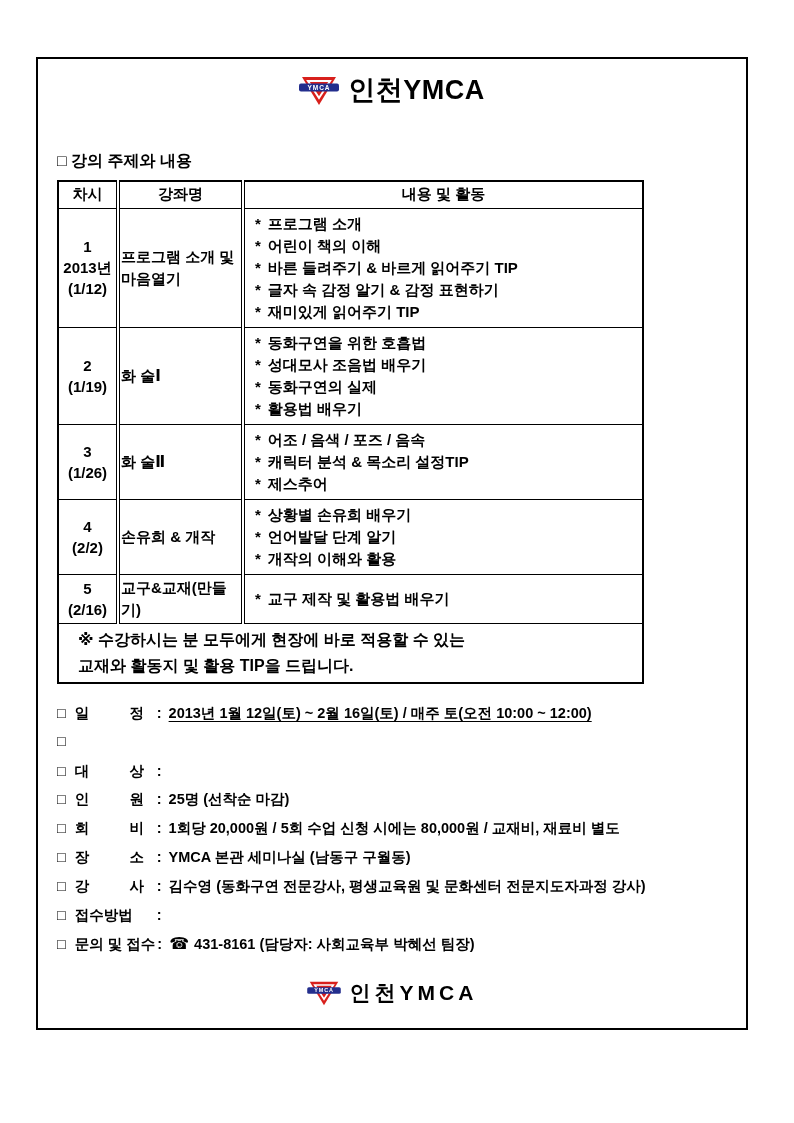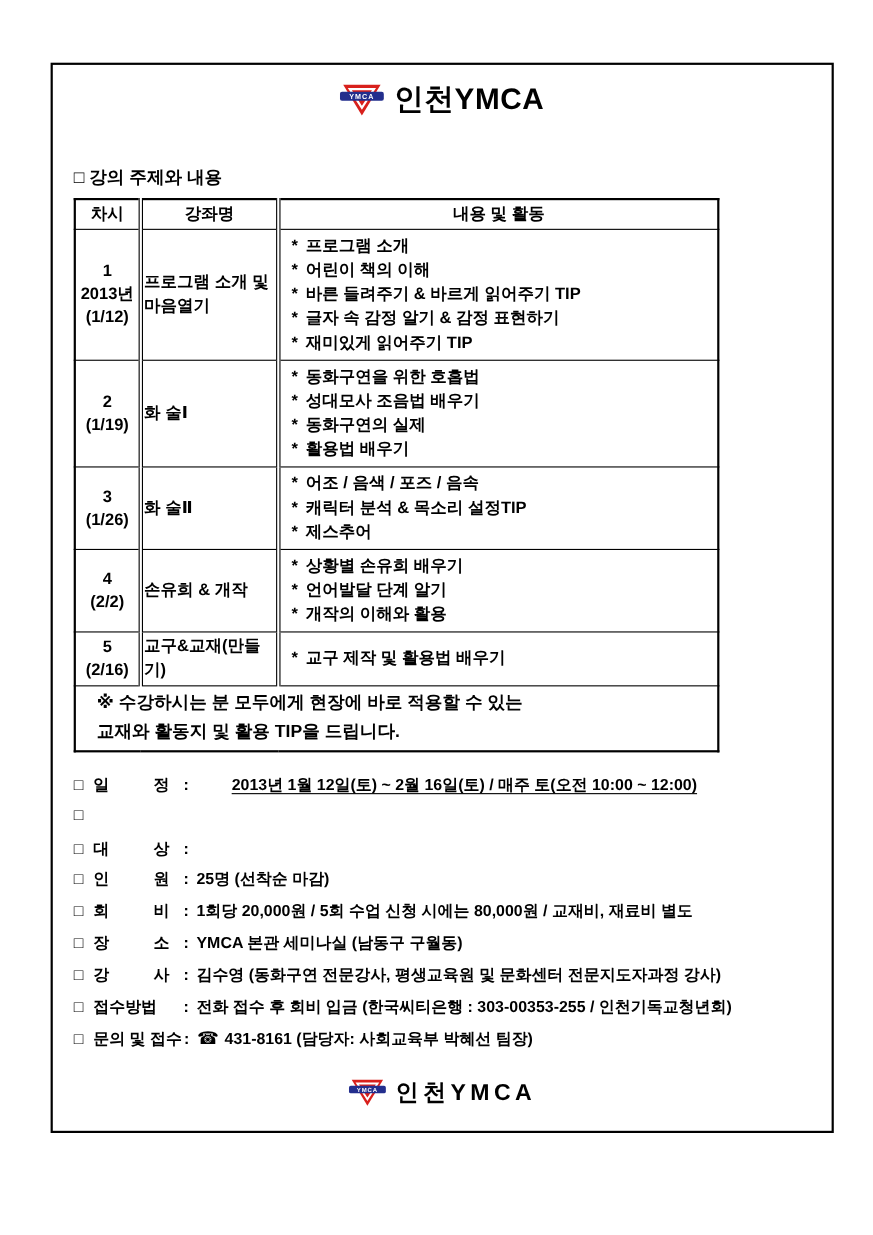--- a/index.html
+++ b/index.html
@@ -1,18 +1,18 @@
 <!DOCTYPE html>
 <html><head>
 <meta charset="utf-8">
 <style>
   html,body{margin:0;padding:0;background:#fff;}
   body{font-family:"Liberation Sans","DejaVu Sans",sans-serif;color:#000;}
   .sheet{position:relative;width:794px;height:1123px;background:#fff;overflow:hidden;}
-  .frame{position:absolute;left:46px;top:57px;width:712px;height:973px;
+  .frame{position:absolute;left:36px;top:57px;width:712px;height:973px;
          border:2px solid #000;box-sizing:border-box;padding:0 19px;}
 
   
   .brand-row{display:flex;justify-content:center;align-items:center;gap:9px;margin-top:13px;}
   .logo-svg{display:block;}
   .brand-text{font-size:27px;font-weight:bold;letter-spacing:0.5px;}
   .doc-title{text-align:center;font-size:27px;font-weight:bold;margin-top:9px;letter-spacing:1px;}
 
   
   .section-heading{font-size:16px;font-weight:bold;margin-top:43px;}
@@ -30,21 +30,21 @@
   .bullet-star{font-weight:bold;}
   td.note-cell{border-top:2px solid #000;height:60px;text-align:left;font-weight:bold;
                font-size:16px;white-space:pre-line;line-height:26px;vertical-align:middle;padding-left:19px;}
 
   
   .details{margin-top:20px;font-size:14.5px;font-weight:bold;}
   .detail-row{display:flex;align-items:baseline;height:28.8px;white-space:pre;}
   .sq{margin-right:9px;font-weight:normal;}
   .lbl{display:inline-block;min-width:80px;white-space:pre;}
   .colon{margin:0 7px 0 2px;}
-  .underline{text-decoration:underline;text-underline-offset:3px;margin-left:32px;}
+  .underline{text-decoration:underline;text-underline-offset:3px;}
   .phone-glyph{margin-right:5px;font-size:16px;}
 
   
   .footer-row{display:flex;justify-content:center;align-items:center;gap:9px;margin-top:16px;}
   .footer-brand{font-size:21px;font-weight:bold;letter-spacing:4px;}
 </style>
 </head>
 <body>
 
 <div class="sheet">
@@ -201,21 +201,21 @@
       <div class="detail-row">
         <span class="sq">□</span><span class="lbl">회          비</span><span class="colon">:</span><span>1회당 20,000원 / 5회 수업 신청 시에는 80,000원 / 교재비, 재료비 별도</span>
       </div>
       <div class="detail-row">
         <span class="sq">□</span><span class="lbl">장          소</span><span class="colon">:</span><span>YMCA 본관 세미나실 (남동구 구월동)</span>
       </div>
       <div class="detail-row">
         <span class="sq">□</span><span class="lbl">강          사</span><span class="colon">:</span><span>김수영 (동화구연 전문강사, 평생교육원 및 문화센터 전문지도자과정 강사)</span>
       </div>
       <div class="detail-row">
-        <span class="sq">□</span><span class="lbl">접수방법</span><span class="colon">:</span><span>전화 접수 후 회비 입금 (한국씨티은행 : 303-00353-255 / 인천기독교청년회)</span>
+        <span class="sq">□</span><span class="lbl">접수방법</span><span class="colon">:</span>
       </div>
       <div class="detail-row">
         <span class="sq">□</span><span class="lbl">문의 및 접수</span><span class="colon">:</span><span class="phone-glyph">☎</span><span>431-8161 (담당자: 사회교육부 박혜선 팀장)</span>
       </div>
     </div>
 
     <div class="footer-row">
       <svg class="logo-svg" width="34" height="26" viewBox="0 0 40 31" aria-hidden="true">
         <polygon points="3,2 37,2 20,30" fill="#d8201c"></polygon>
         <polygon points="9,6 31,6 20,23" fill="none" stroke="#ffffff" stroke-width="2"></polygon>

